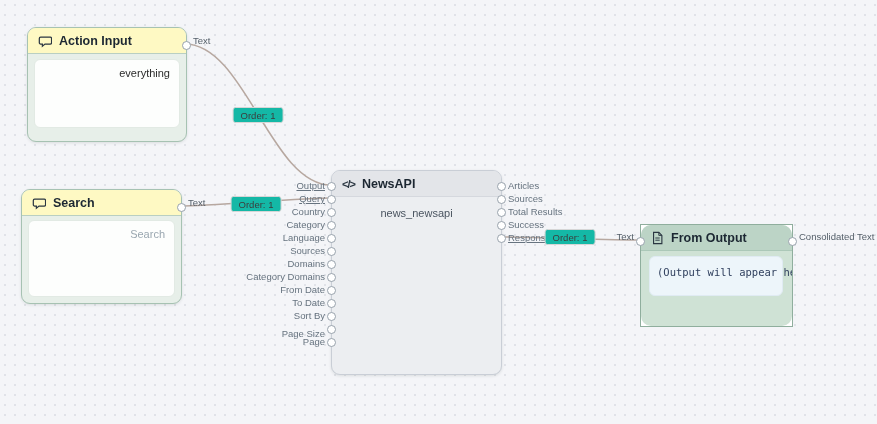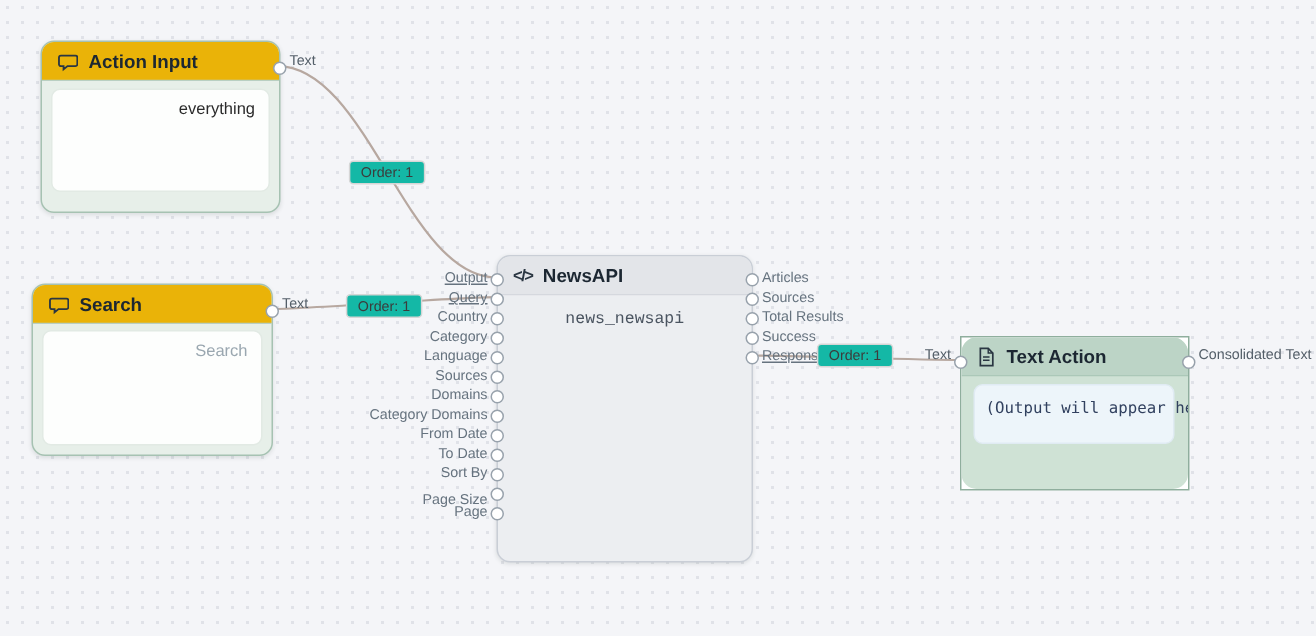--- a/index.html
+++ b/index.html
@@ -13,38 +13,38 @@
   .canvas{position:absolute;inset:0;}
   svg.edges{position:absolute;inset:0;pointer-events:none;}
   .edge{fill:none;stroke:#b7a8a0;stroke-width:1.5px;}
 
   
   .node{position:absolute;border-radius:9px;box-shadow:0 1px 3px rgba(40,60,50,.12);}
   .node-header{display:flex;align-items:center;gap:7px;height:26px;padding:0 10px;
     border-radius:8px 8px 0 0;box-sizing:border-box;}
   .node-title{font-size:12.5px;font-weight:700;color:#1c2732;white-space:nowrap;}
   .green-node{background:#e7efe9;border:1px solid #a6c2b2;}
-  .green-node .node-header{background:#eab308;border-bottom:1px solid #b9cfc2;}
+  .green-node .node-header{background:#fef9c3;border-bottom:1px solid #b9cfc2;}
   .inner-box{position:absolute;background:#fdfefd;border:1px solid #e2eae4;border-radius:6px;
     font-size:11px;color:#2b2b2b;padding:7px 9px;box-sizing:border-box;text-align:right;}
   .placeholder{color:#9aa7b0;}
 
   
   .dot{position:absolute;width:9px;height:9px;border-radius:50%;
     background:#fff;border:1.5px solid #98a2ac;box-sizing:border-box;z-index:5;}
   .port-label{position:absolute;font-size:9.5px;color:#66737f;white-space:nowrap;z-index:4;}
   .port-label.connected{text-decoration:underline;}
   .side-label{position:absolute;font-size:9.5px;color:#535e68;white-space:nowrap;z-index:4;}
 
   
   .gray-node{background:#eceef1;border:1px solid #c9ced6;}
   .gray-node .node-header{background:#e3e5e9;border-bottom:1px solid #d5d8de;}
   .code-icon{font-size:11px;font-weight:700;color:#2a3642;letter-spacing:-1px;}
   .subtitle{position:absolute;left:0;right:0;top:36px;text-align:center;
-    font-size:11px;color:#4a5460;font-family:Liberation Mono, monospace;}
+    font-size:11px;color:#4a5460;}
 
   
   .selection{position:absolute;background:#ffffff;border:1px solid #8fae9d;}
   .sel-node{position:absolute;inset:0;border-radius:10px;background:#cfe2d5;overflow:hidden;}
   .sel-node .node-header{background:#bcd4c6;border-bottom:1px solid #abc8b8;}
   .mono-box{position:absolute;background:#edf5fa;border:1px solid #e0ebf3;border-radius:6px;
     font-family:"DejaVu Sans Mono", monospace;font-size:10.5px;color:#31415f;
     padding:9px 7px;box-sizing:border-box;white-space:nowrap;}
 
   
@@ -148,21 +148,21 @@
   <div class="selection" style="left:640px;top:224px;width:151px;height:101px;">
     <div class="sel-node">
       <div class="node-header">
         <span>
           <svg class="icon-svg" width="13" height="14" viewBox="0 0 14 16" fill="none" stroke="#2a3642" stroke-width="1.3">
             <path d="M2.5 1.5 h6 l3.5 3.5 v9.5 h-9.5 z"></path>
             <path d="M8.5 1.5 v3.5 h3.5" stroke-width="1.1"></path>
             <path d="M4.5 8 h5 M4.5 10.5 h5" stroke-width="1.1"></path>
           </svg>
         </span>
-        <span class="node-title">Text Action</span>
+        <span class="node-title">From Output</span>
       </div>
       <div class="mono-box" style="left:8px;top:31px;width:134px;height:40px;">(Output will appear here)</div>
     </div>
     <span class="dot" style="left:-5px;top:11.5px;"></span>
     <span class="side-label" style="right:calc(100% + 7px);top:6px;">Text</span>
     <span class="dot" style="right:-5px;top:11.5px;"></span>
     <span class="side-label" style="left:calc(100% + 7px);top:6px;">Consolidated Text</span>
   </div>
 
 </div>

